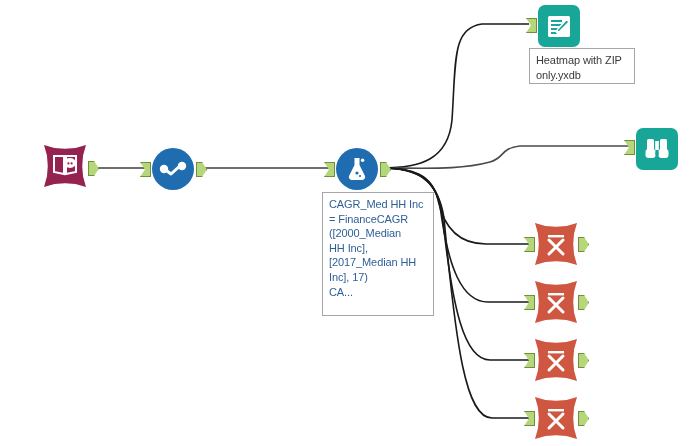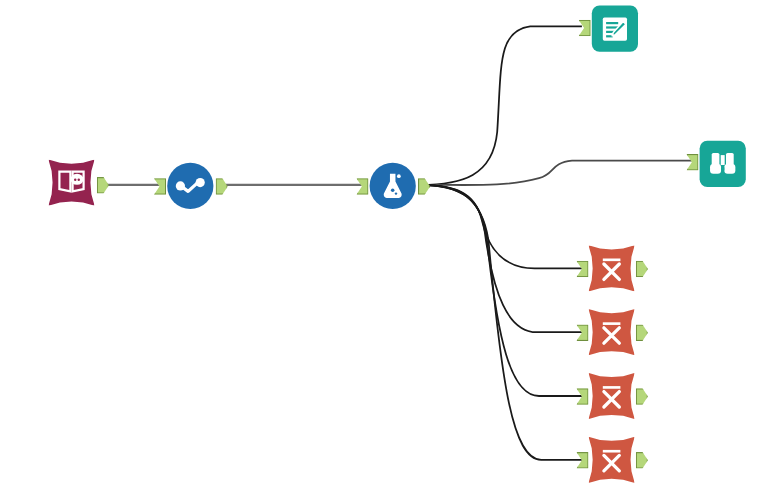--- a/index.html
+++ b/index.html
@@ -230,15 +230,24 @@
     <div class="glyph">
       <svg width="26" height="26" viewBox="0 0 26 26" xmlns="http://www.w3.org/2000/svg">
         <rect x="5" y="4" width="16" height="2.4" fill="#ffffff"></rect>
         <path d="M6 9 L20 23 M20 9 L6 23" stroke="#ffffff" stroke-width="3" stroke-linecap="round" fill="none"></path>
       </svg>
     </div>
     <div class="anchor-in" style="left:-11px; top:14px;"></div>
     <div class="anchor-out" style="left:43px; top:14px;"></div>
   </div>
 
-
+  <div class="annotation formula-note" style="left:322px; top:192px; width:112px; height:124px;">CAGR_Med HH Inc
+= FinanceCAGR
+([2000_Median
+HH Inc],
+[2017_Median HH
+Inc], 17)
+CA...</div>
+
+  <div class="annotation output-note" style="left:529px; top:48px; width:106px; height:36px;">Heatmap with ZIP
+only.yxdb</div>
 
 </div>
 
 </body></html>

